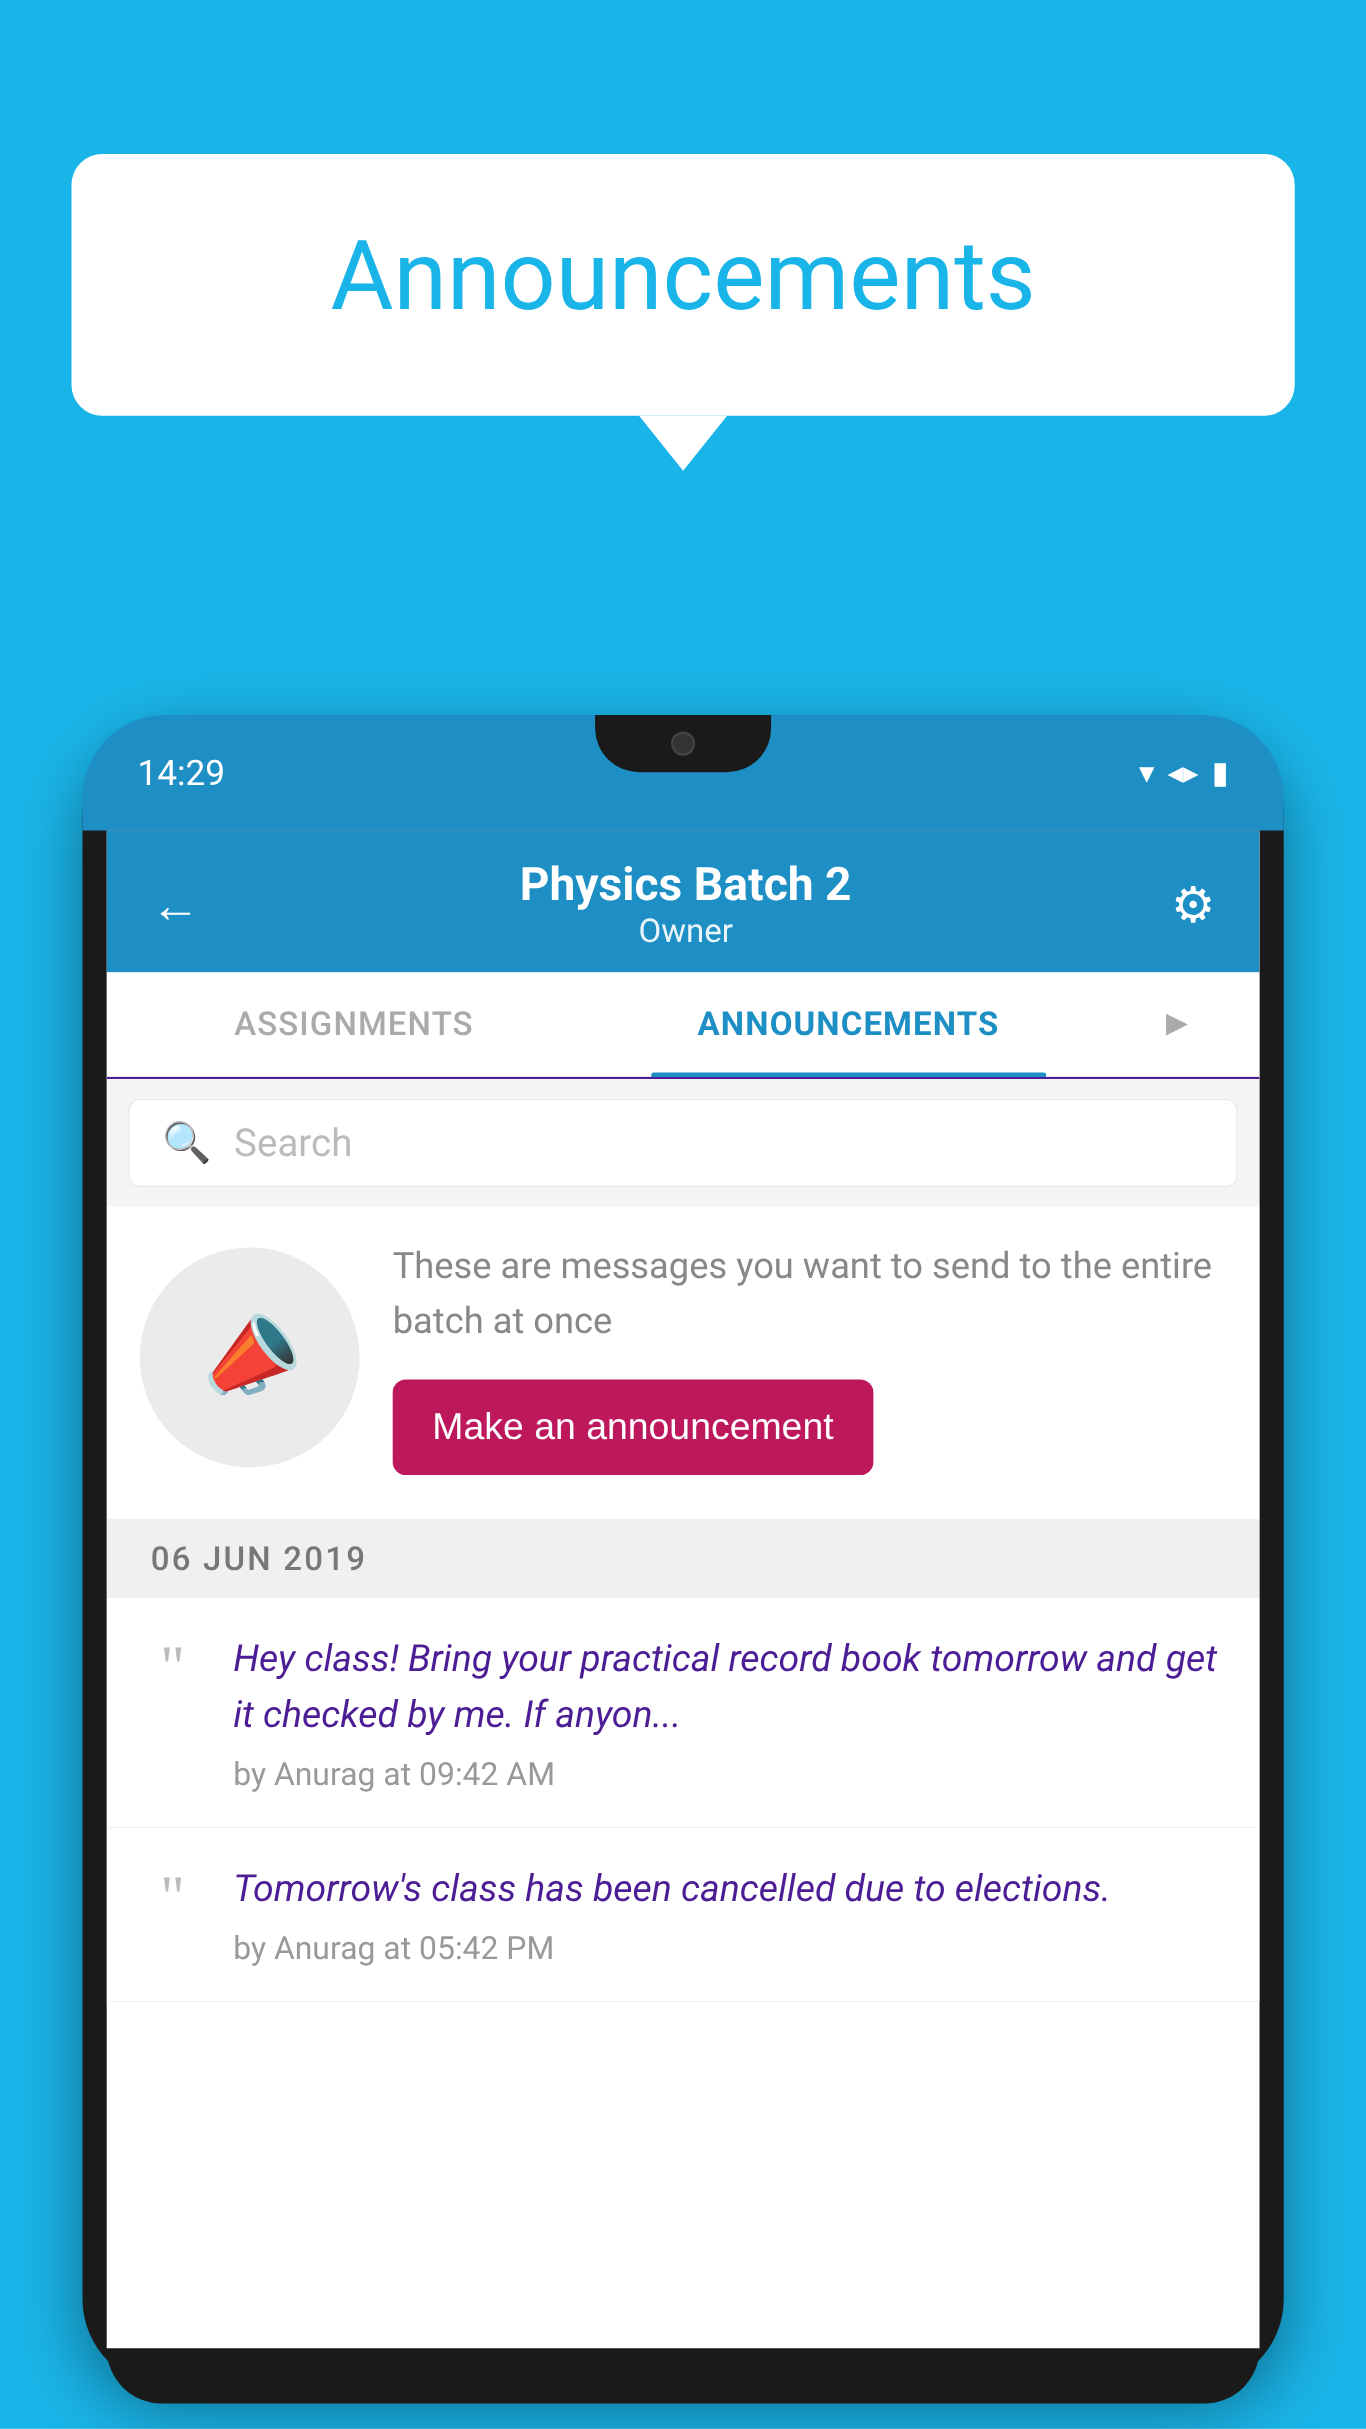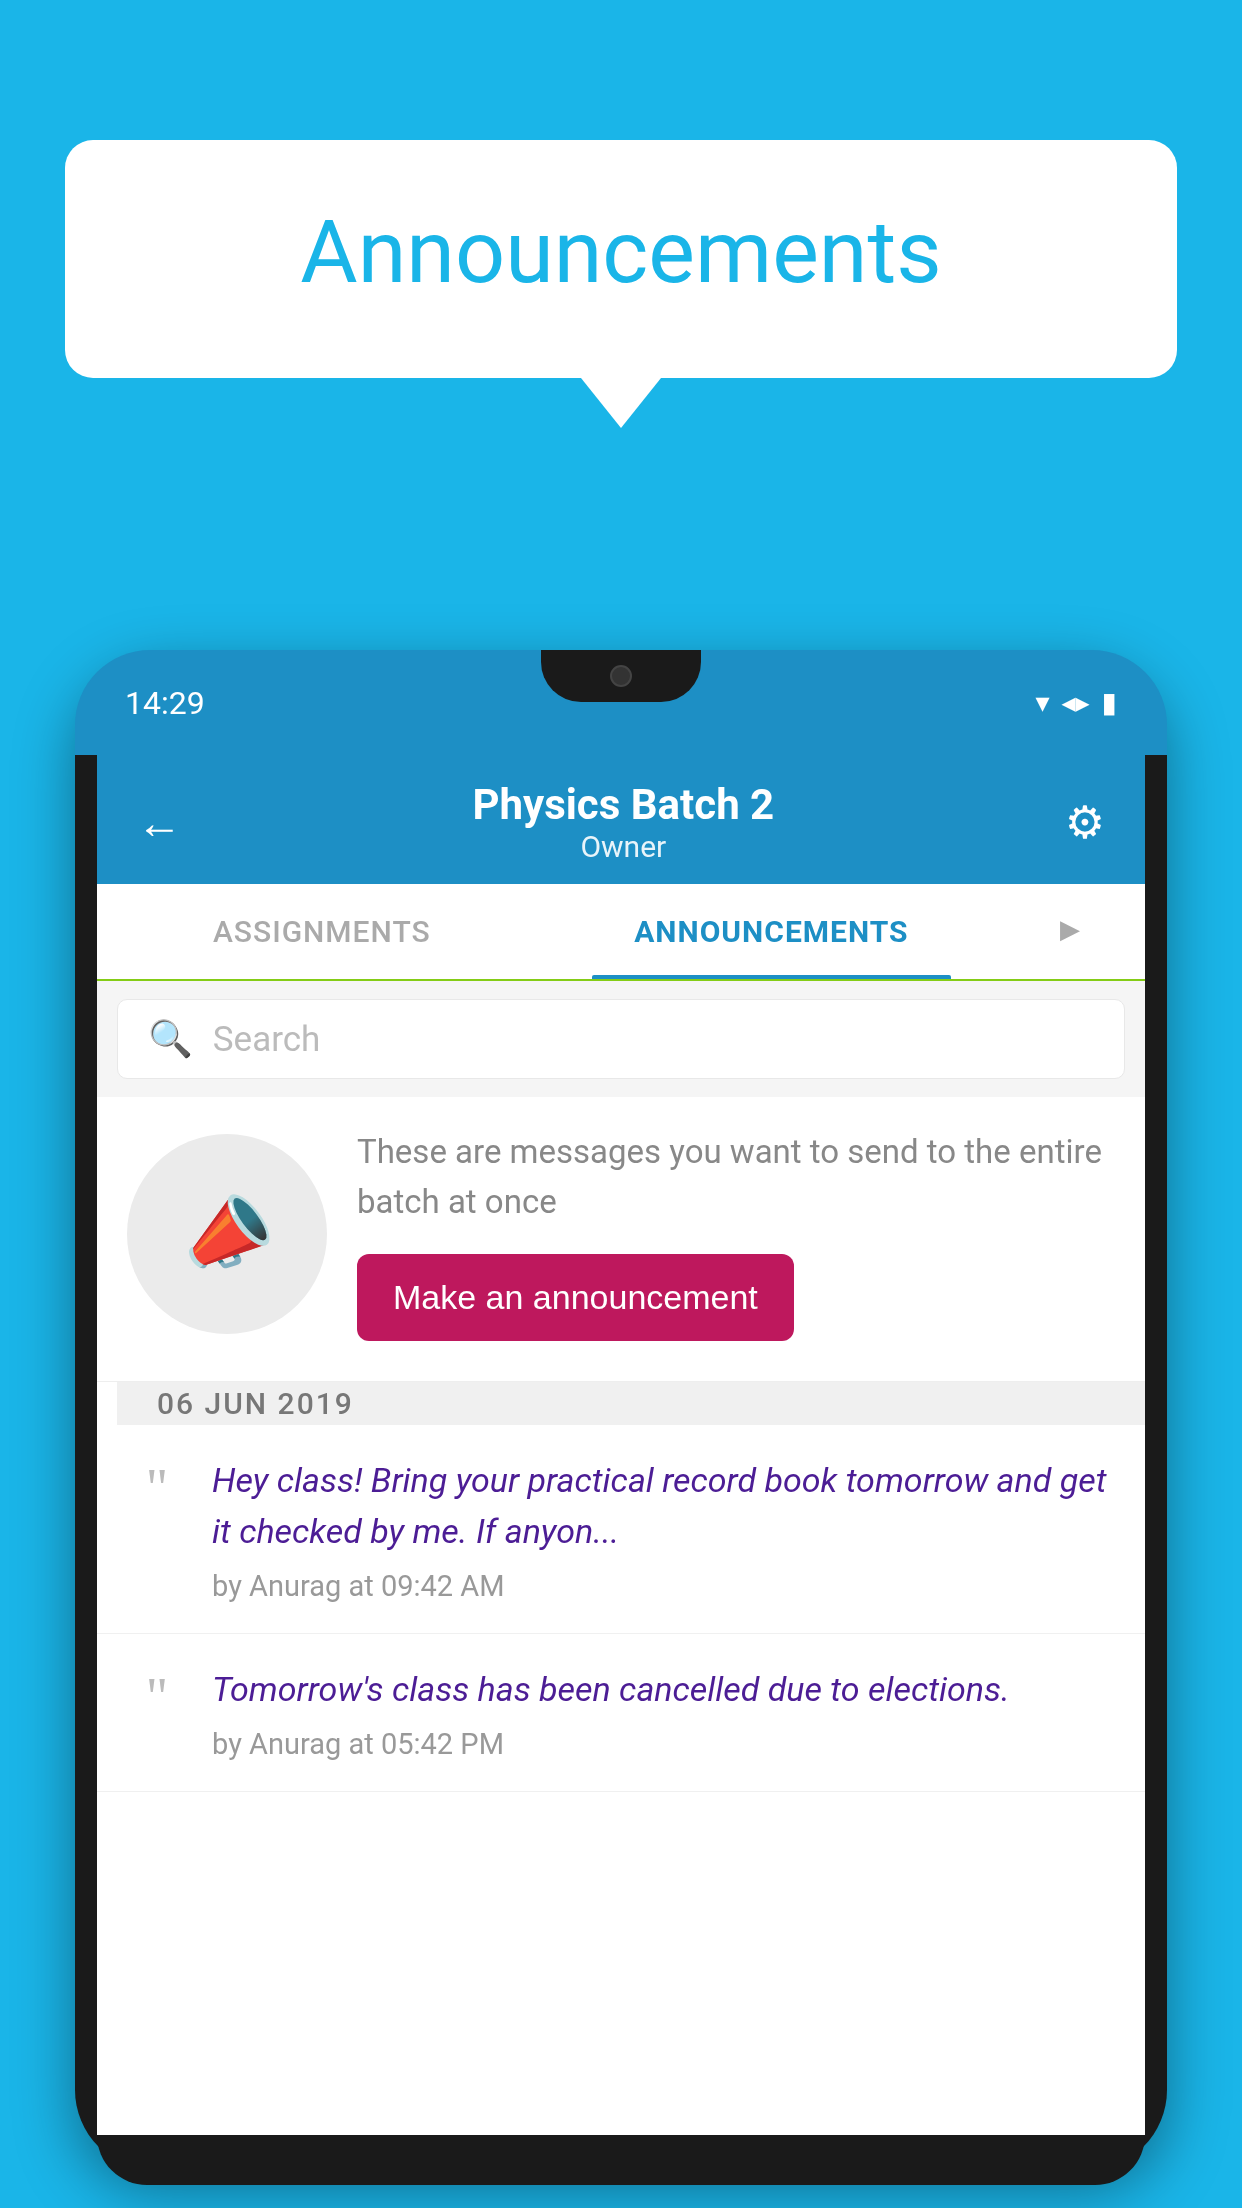--- a/index.html
+++ b/index.html
@@ -157,21 +157,21 @@
 
     .header-gear {
       color: white;
       font-size: 45px;
     }
 
     
     .tabs-bar {
       background: white;
       display: flex;
-      border-bottom: 2px solid #84cc16;
+      border-bottom: 2px solid #4c1d95;
     }
 
     .tab-item {
       flex: 1;
       text-align: center;
       padding: 30px 10px;
       font-size: 30px;
       color: #aaa;
       font-weight: 500;
       letter-spacing: 1px;
@@ -267,25 +267,24 @@
       padding: 24px 36px;
       font-size: 34px;
       font-weight: 500;
       cursor: pointer;
       white-space: nowrap;
     }
 
     
     .date-divider {
       background: #f0f0f0;
-      padding: 4px 40px;
+      padding: 18px 40px;
       display: flex;
       align-items: center;
       gap: 18px;
-      margin-left: 20px;
     }
 
     .date-text {
       font-size: 30px;
       color: #777;
       font-weight: 500;
       letter-spacing: 2px;
     }
 
     

